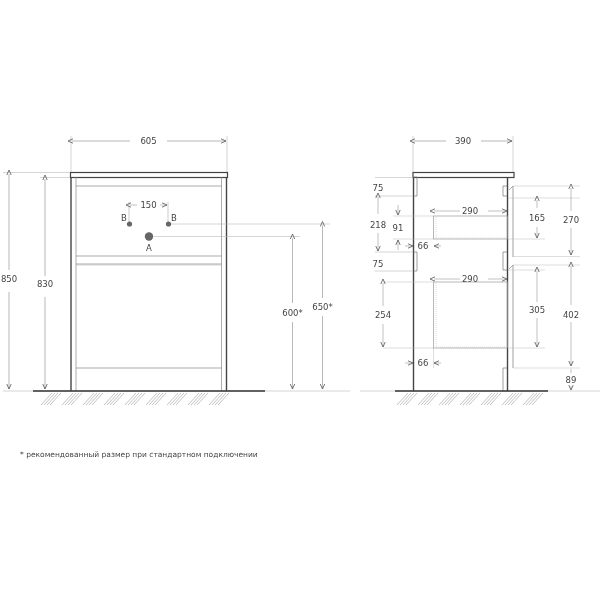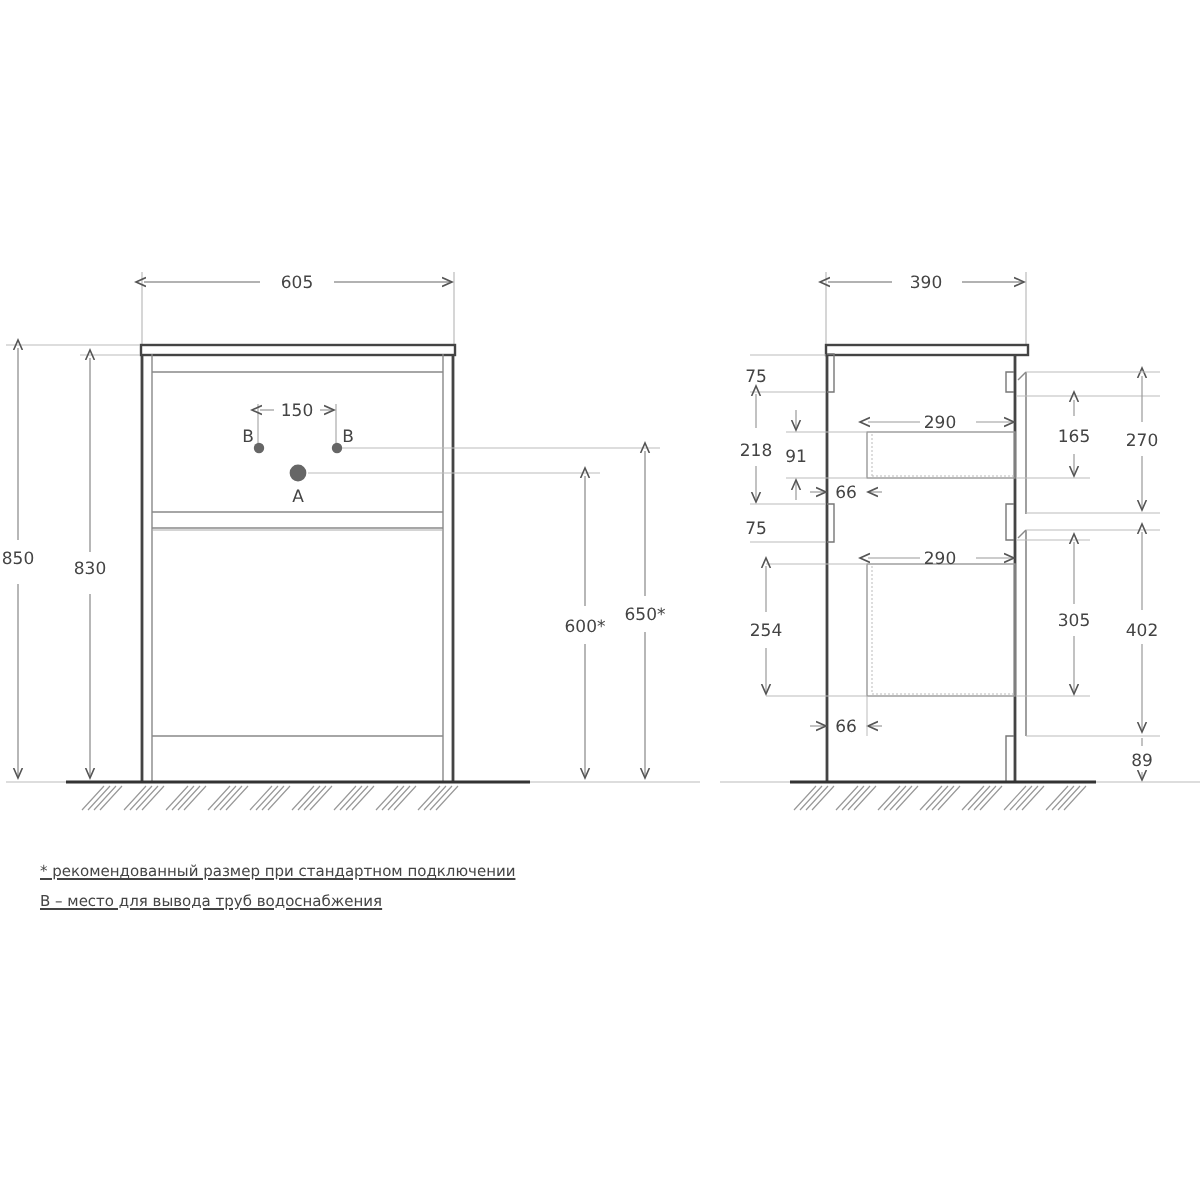--- a/index.html
+++ b/index.html
@@ -1,20 +1,20 @@
 <!DOCTYPE html>
 <html><head>
 <meta charset="utf-8">
 <style>
   html, body { margin: 0; padding: 0; background: #ffffff; }
   body { width: 600px; height: 600px; overflow: hidden; position: relative; font-family: "DejaVu Sans", sans-serif; }
   svg { position: absolute; left: 0; top: 0; }
   .dim { font-family: "DejaVu Sans", sans-serif; font-size: 8.5px; fill: #444; }
   .lbl { font-family: "DejaVu Sans", sans-serif; font-size: 8.5px; fill: #444; }
-  .notes { position: absolute; left: 20px; top: 429px; font-size: 7.5px; color: #444; line-height: 14.5px; text-decoration: underline; }
+  .notes { position: absolute; left: 20px; top: 448px; font-size: 7.5px; color: #444; line-height: 14.5px; }
   .notes div { white-space: nowrap; }
 </style>
 </head>
 <body>
 
 <svg width="600" height="600" viewBox="0 0 600 600" xmlns="http://www.w3.org/2000/svg">
   <defs>
     <marker id="arr" markerWidth="6" markerHeight="6" refX="5" refY="3" orient="auto" markerUnits="userSpaceOnUse">
       <path d="M0,0.8 L5,3 L0,5.2" fill="none" stroke="#555" stroke-width="0.8"></path>
     </marker>
@@ -209,14 +209,13 @@
                M460,405 L471,393 M463,405 L474,393 M466,405 L477,393 M469,405 L480,393
                M481,405 L492,393 M484,405 L495,393 M487,405 L498,393 M490,405 L501,393
                M502,405 L513,393 M505,405 L516,393 M508,405 L519,393 M511,405 L522,393
                M523,405 L534,393 M526,405 L537,393 M529,405 L540,393 M532,405 L543,393"></path>
     </g>
   </g>
 </svg>
 
 <div class="notes">
   <div>* рекомендованный размер при стандартном подключении</div>
-  <div>B – место для вывода труб водоснабжения</div>
 </div>
 
 </body></html>

